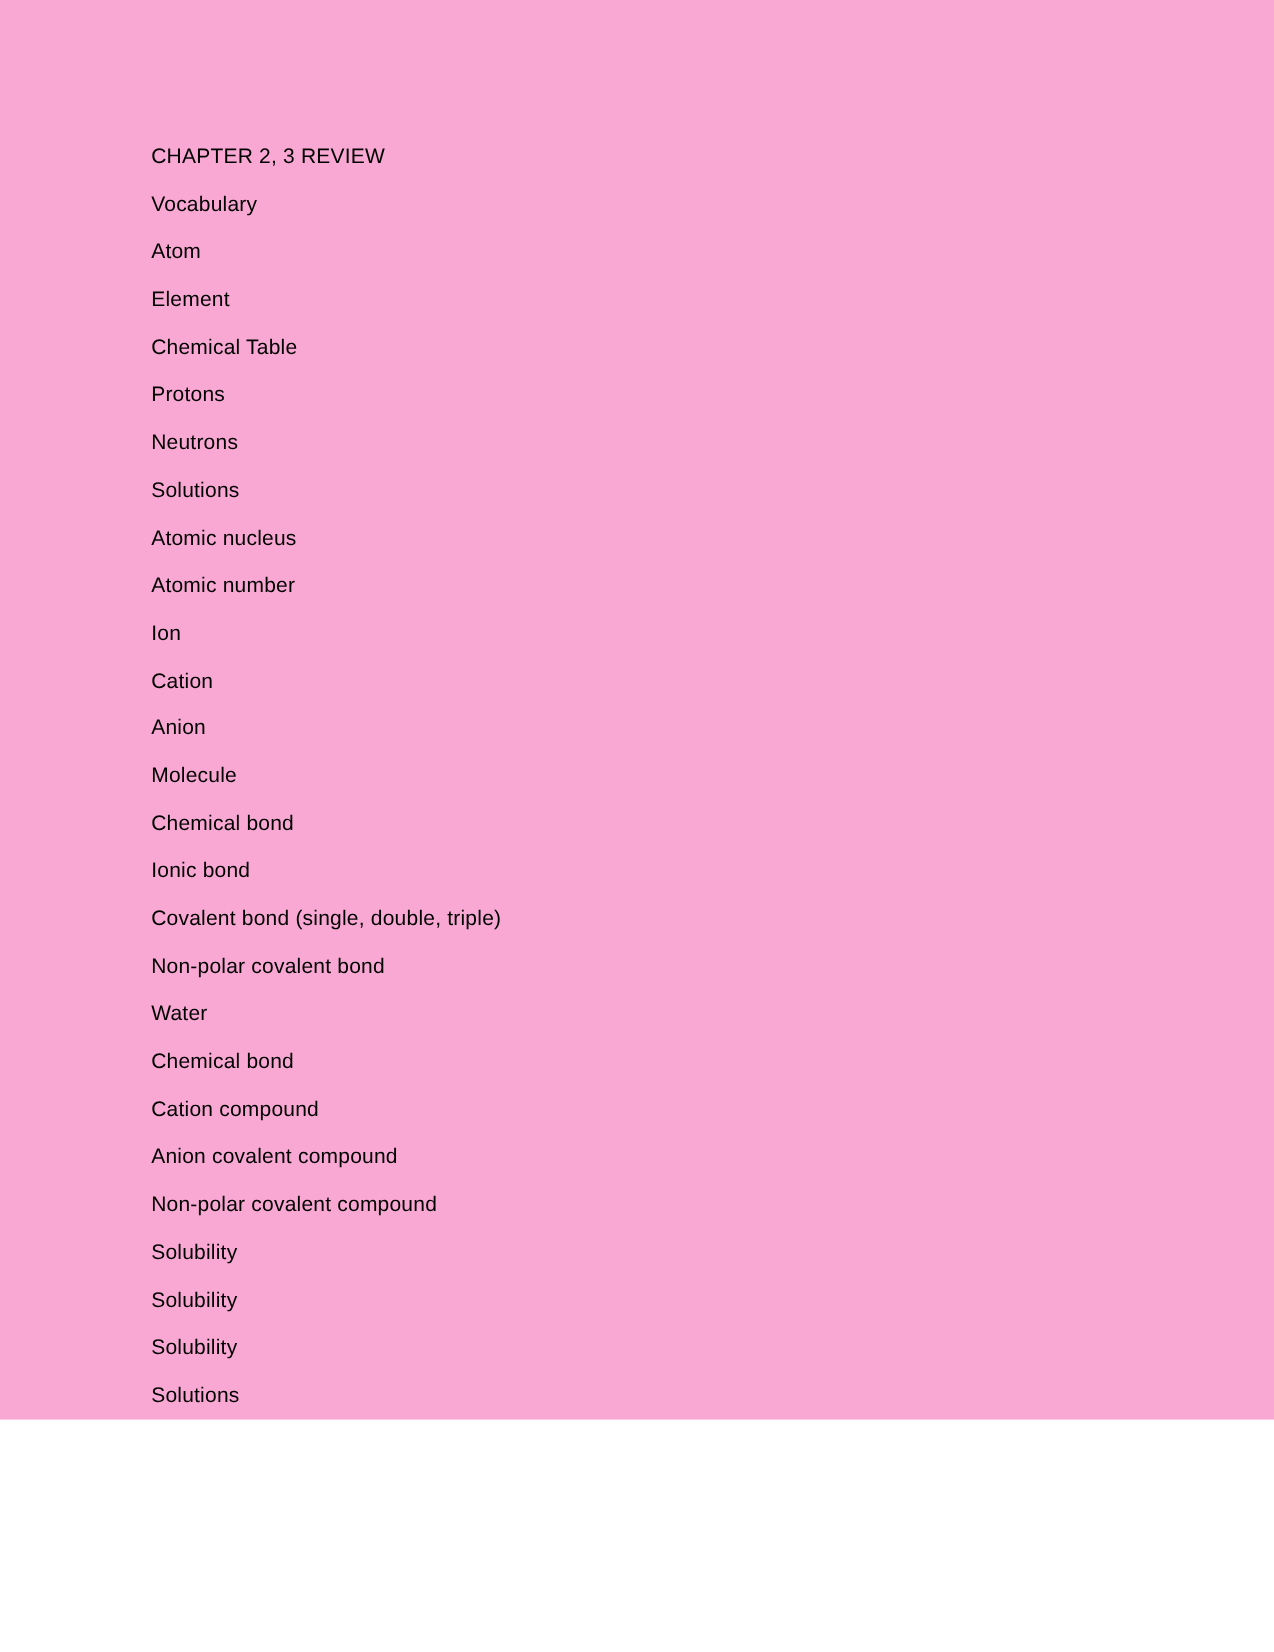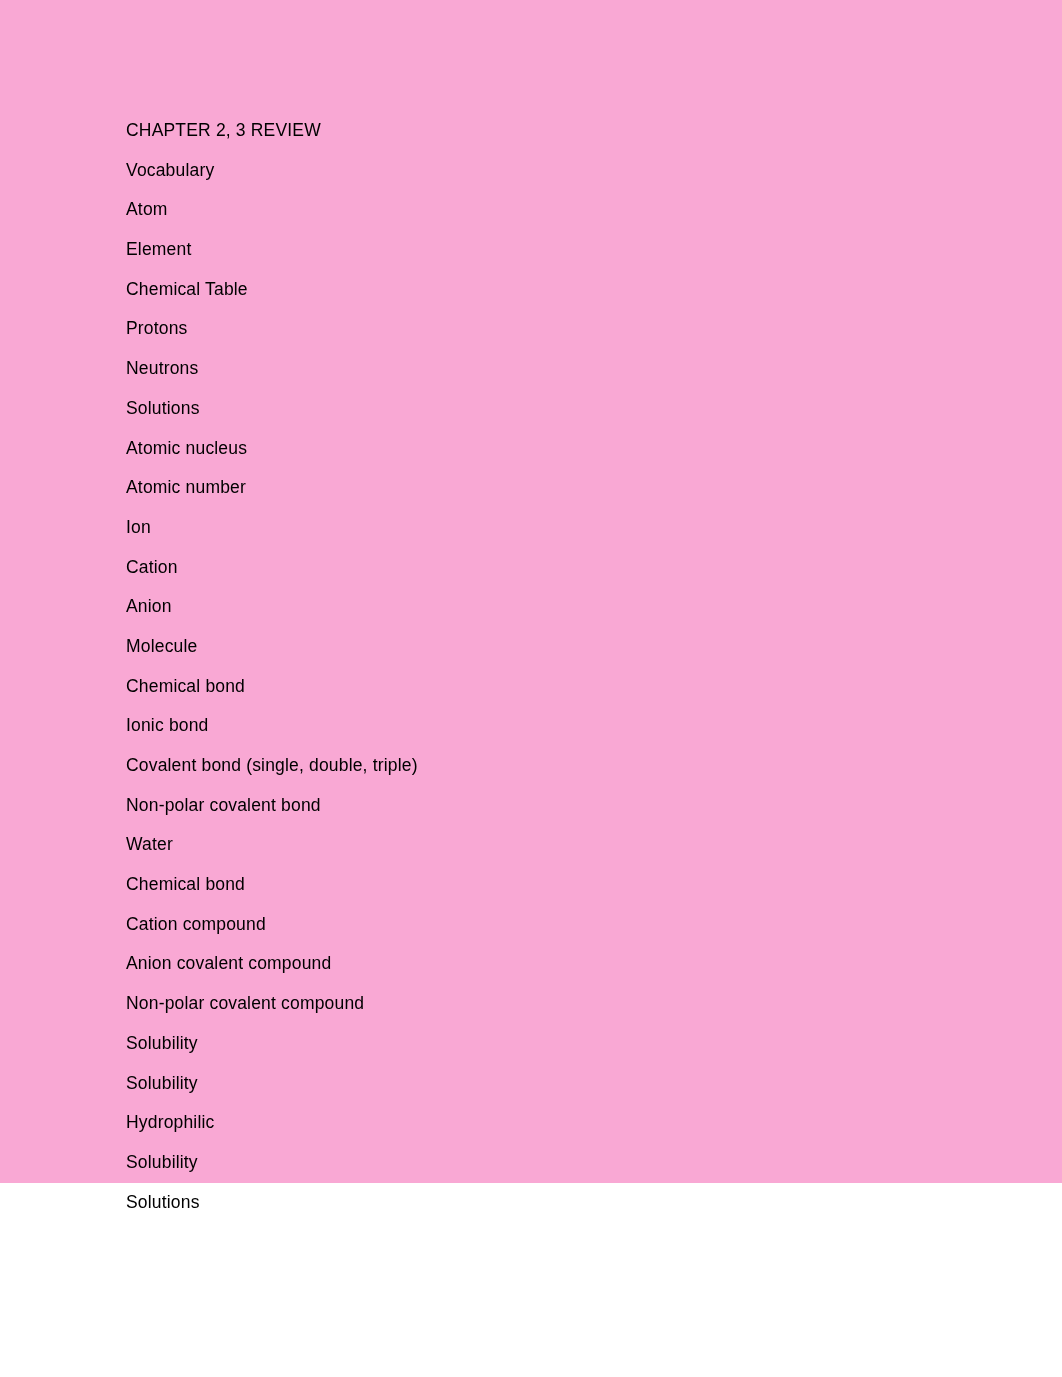--- a/index.html
+++ b/index.html
@@ -62,17 +62,16 @@
     <p class="line">Ionic bond</p>
     <p class="line">Covalent bond (single, double, triple)</p>
     <p class="line">Non-polar covalent bond</p>
     <p class="line">Water</p>
     <p class="line">Chemical bond</p>
     <p class="line">Cation compound</p>
     <p class="line">Anion covalent compound</p>
     <p class="line">Non-polar covalent compound</p>
     <p class="line">Solubility</p>
     <p class="line">Solubility</p>
-    <p class="line">Hydrophilic</p>
     <p class="line">Solubility</p>
     <p class="line">Solutions</p>
   </div>
 </div>
 
 </body></html>

